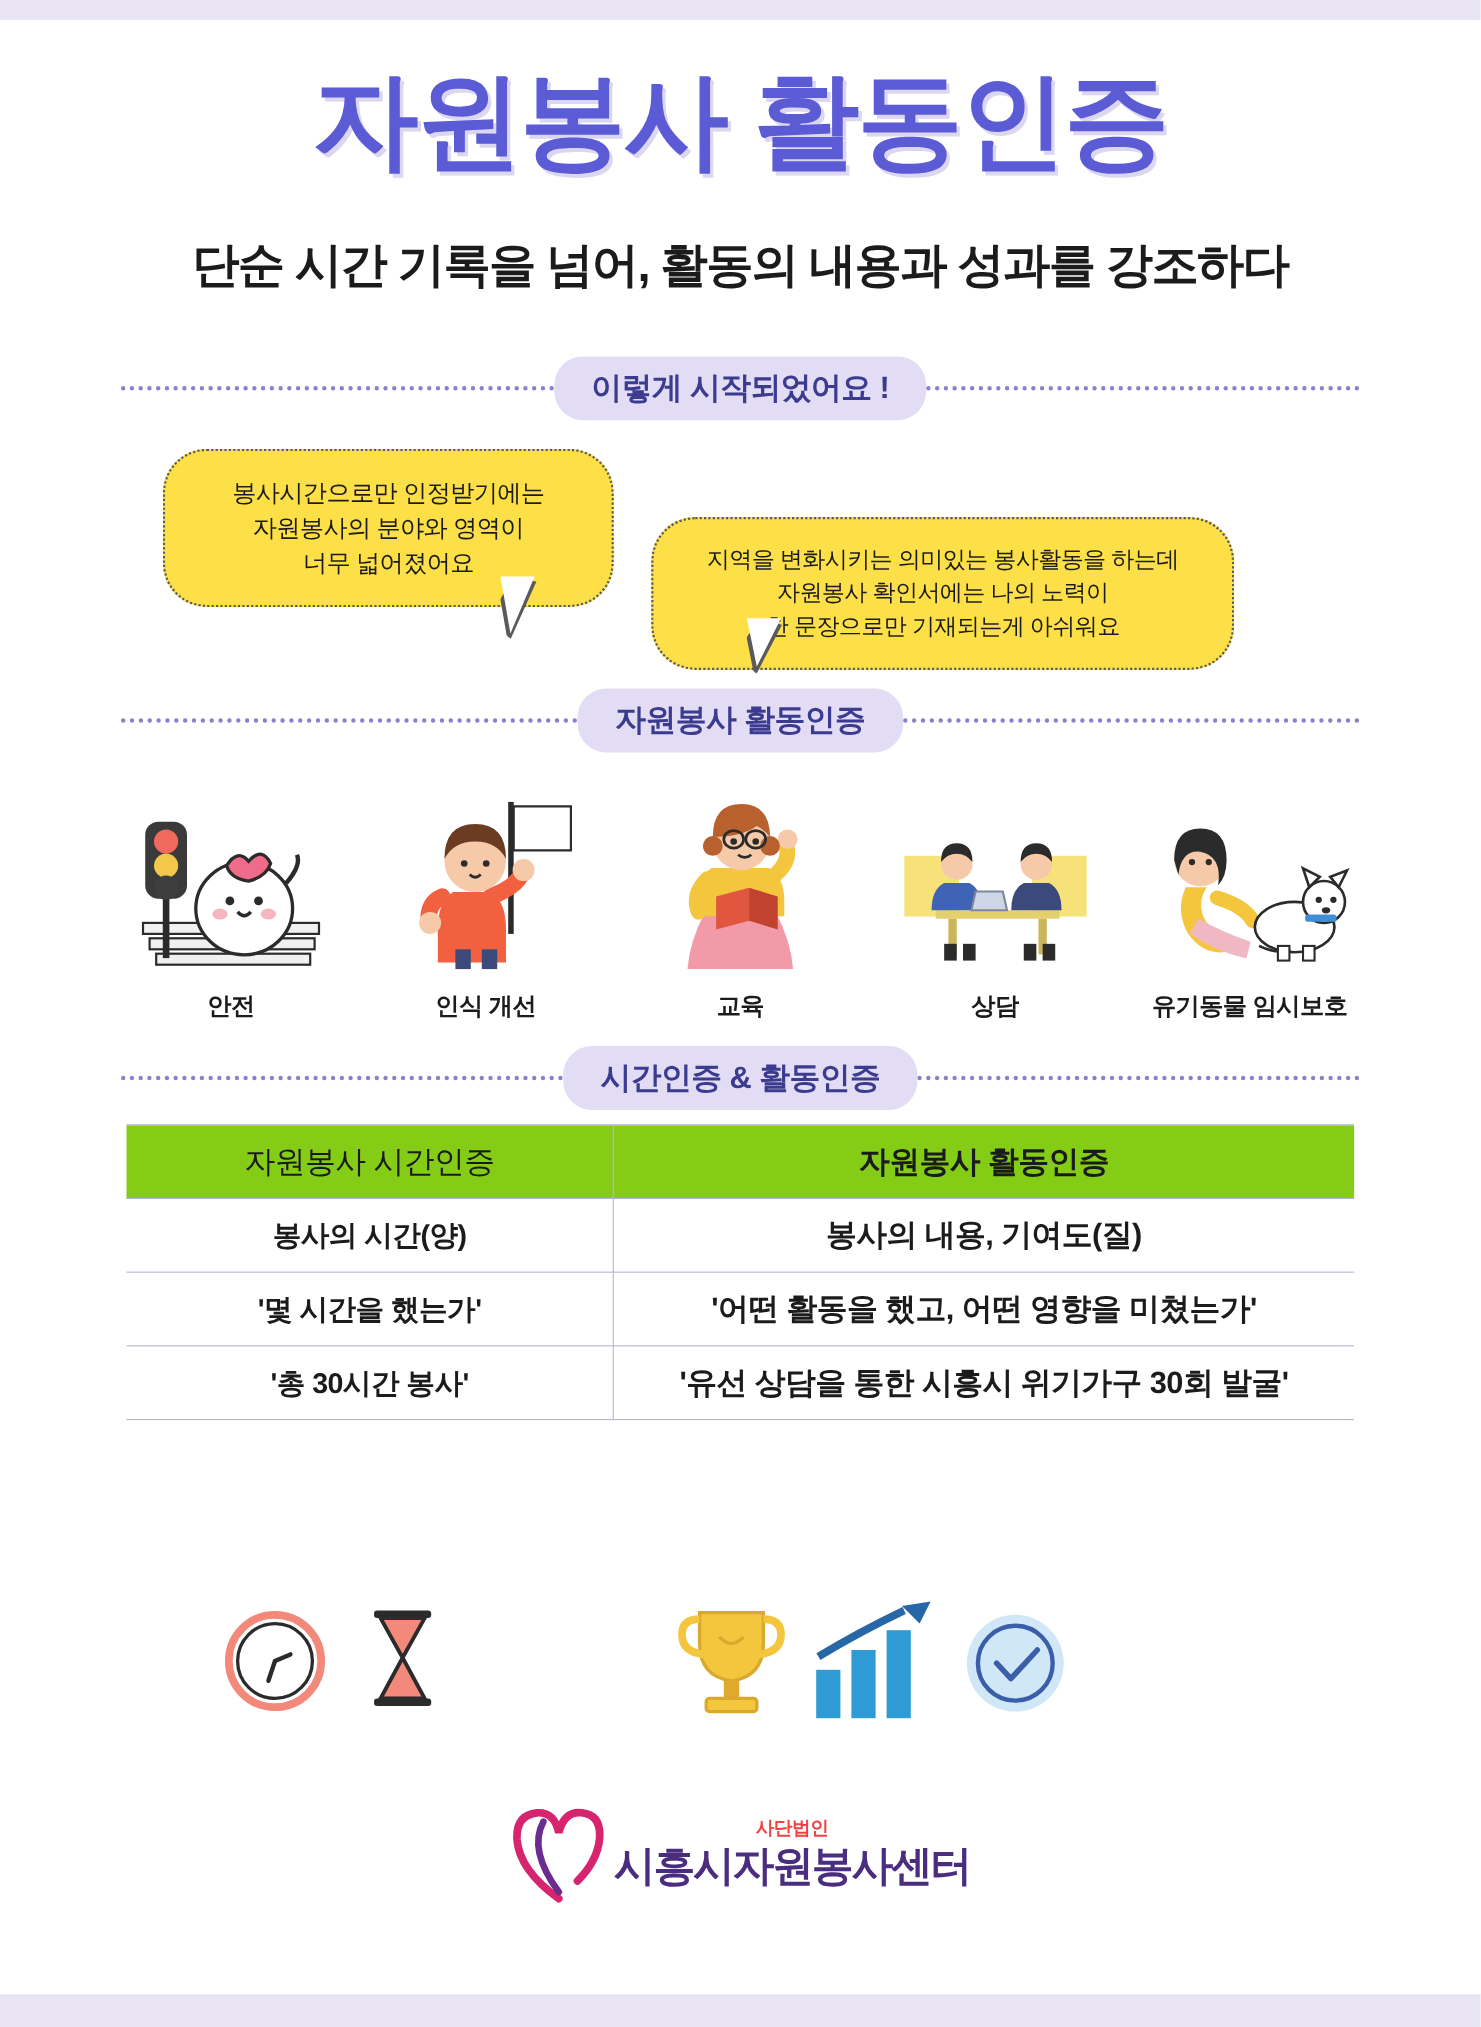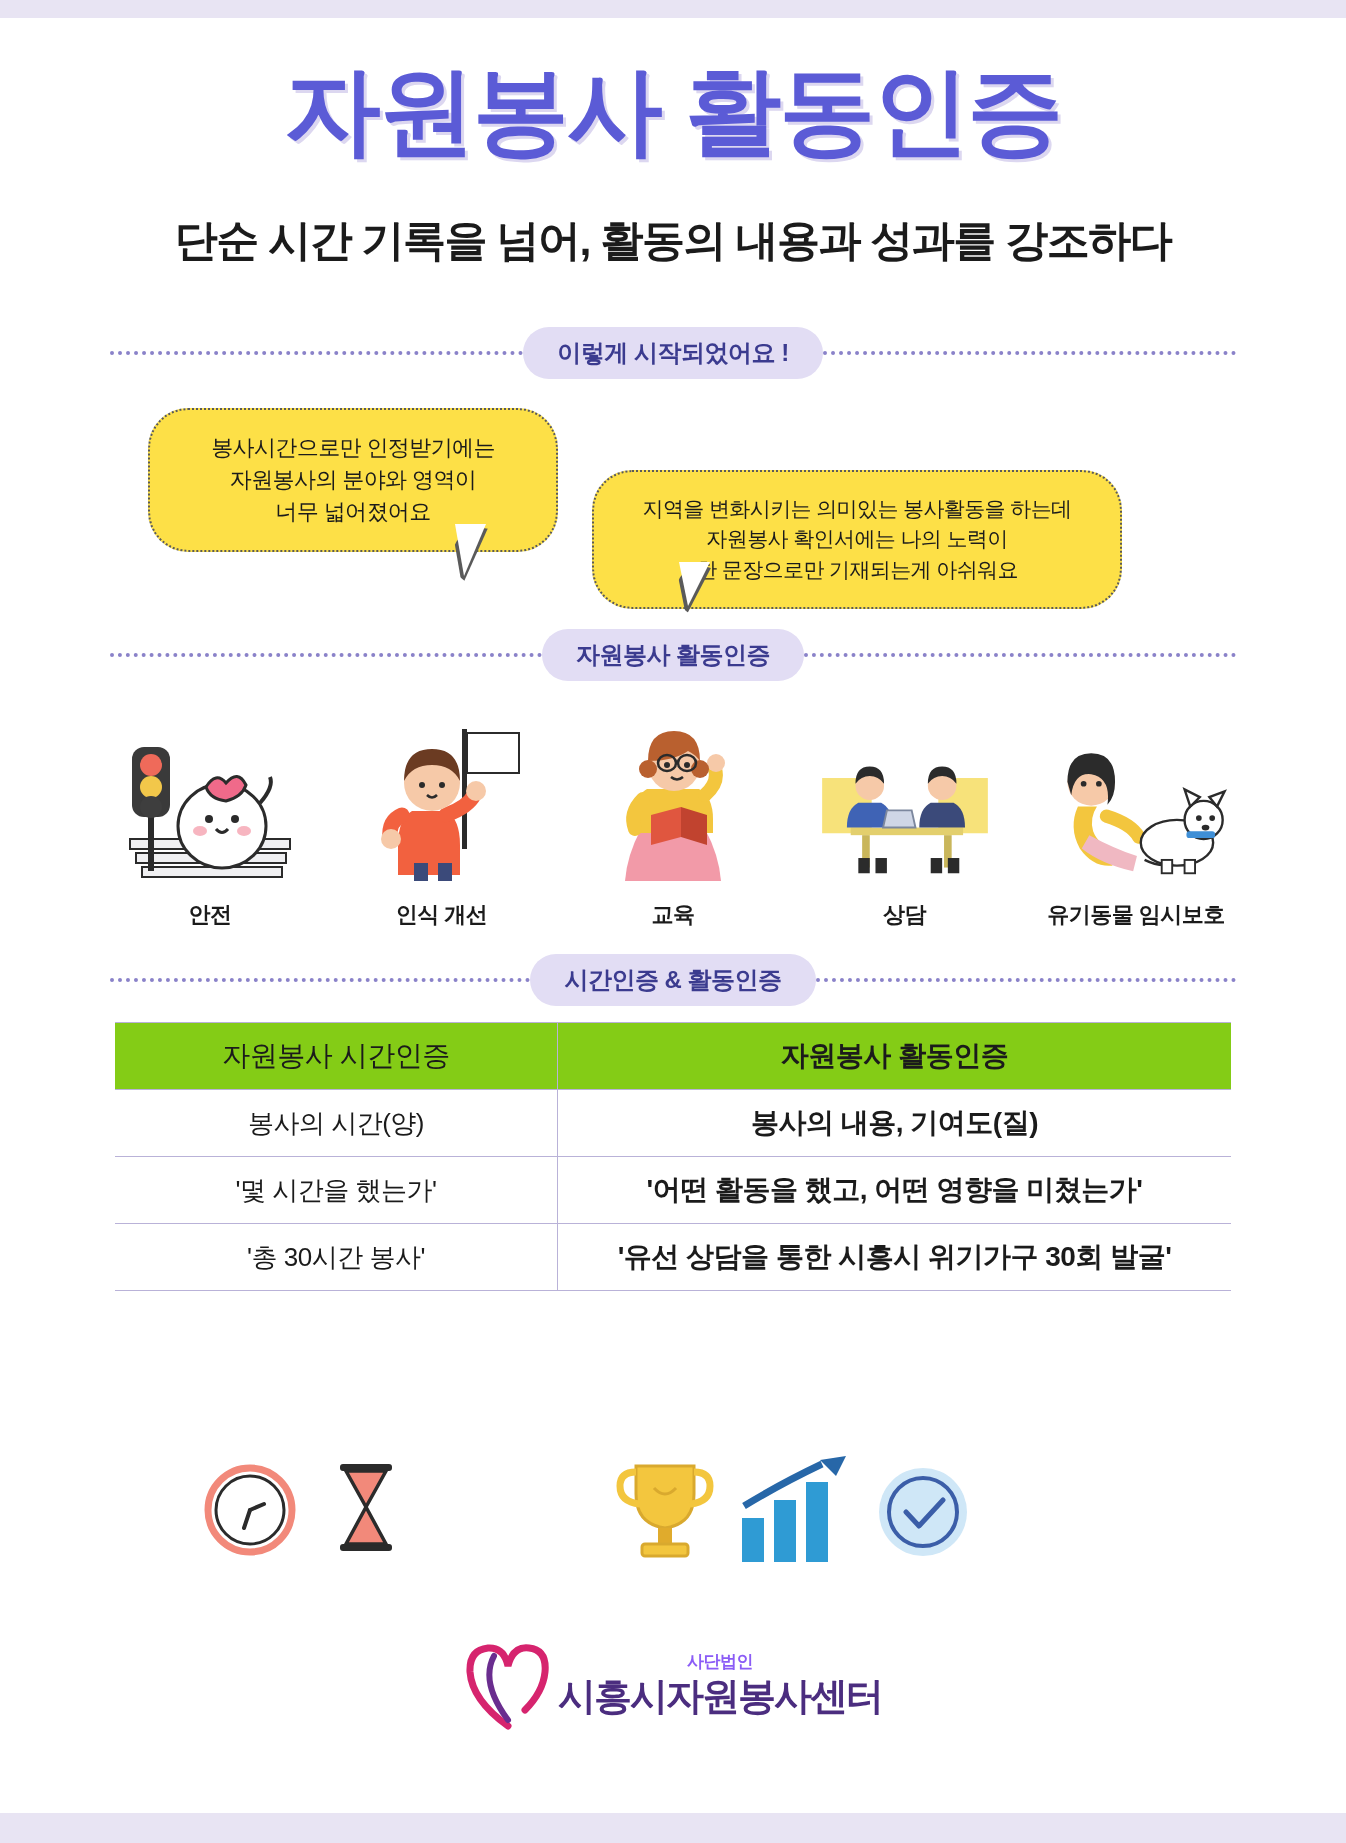--- a/index.html
+++ b/index.html
@@ -67,21 +67,21 @@
     justify-content: center;
   }
   .section-head .dots {
     flex: 1;
     border-top: 4px dotted #8a82c9;
     height: 0;
   }
   .section-head .pill {
     background: #e2ddf4;
     color: #3b3b8f;
-    font-size: 24px;
+    font-size: 28px;
     font-weight: bold;
     padding: 10px 34px;
     border-radius: 26px;
     white-space: nowrap;
     letter-spacing: -0.5px;
   }
 
   #head1 { top: 330px; }
   #head2 { top: 632px; }
   #head3 { top: 957px; }
@@ -200,21 +200,21 @@
     width: 430px;
     border-right: 1px solid #b9b2d8;
     font-size: 26px;
   }
   .table td.right-col {
     font-size: 28px;
     font-weight: bold;
   }
   .table tr.header td.left-col { font-weight: normal; }
   .table tr.header td.right-col { font-weight: bold; }
-  .table tr.body td.left-col { font-weight: normal; }
+  .table tr.body td.left-col { font-weight: bold; }
 
   
   .bottom-icons {
     position: absolute;
     top: 1452px;
     left: 115px;
     width: 1116px;
     height: 130px;
   }
   .bi-left {
@@ -244,21 +244,21 @@
     align-items: center;
     gap: 8px;
   }
   .logo .heart { flex: 0 0 auto; }
   .logo .names { color: #5b2d8e; }
   .logo .corp {
     font-size: 17px;
     font-weight: bold;
     letter-spacing: -0.5px;
     text-align: center;
-    color: #8b5cf6;
+    color: #ef4444;
   }
   .logo .main {
     font-size: 38px;
     font-weight: bold;
     letter-spacing: -2px;
     color: #4b2d7f;
     margin-top: -2px;
   }
 </style>
 </head>

